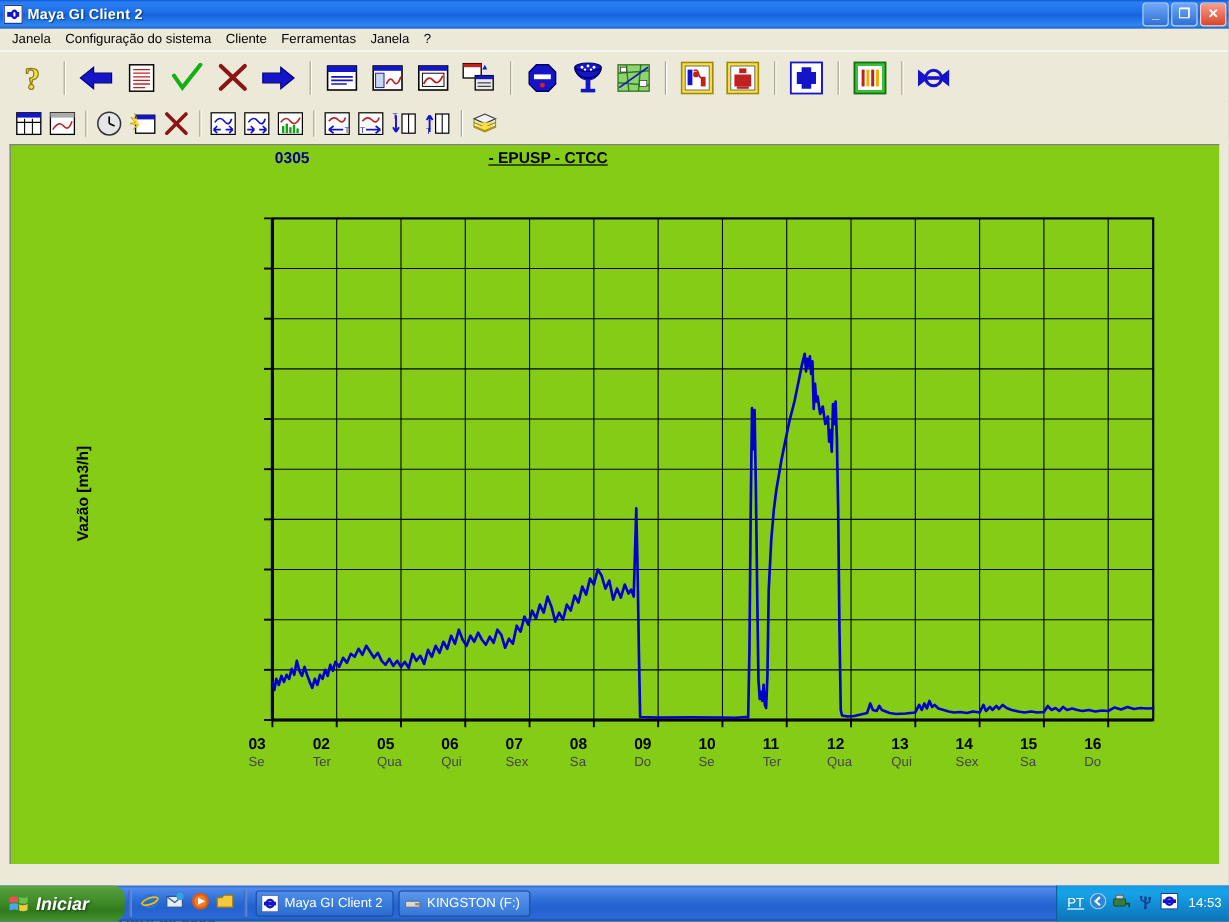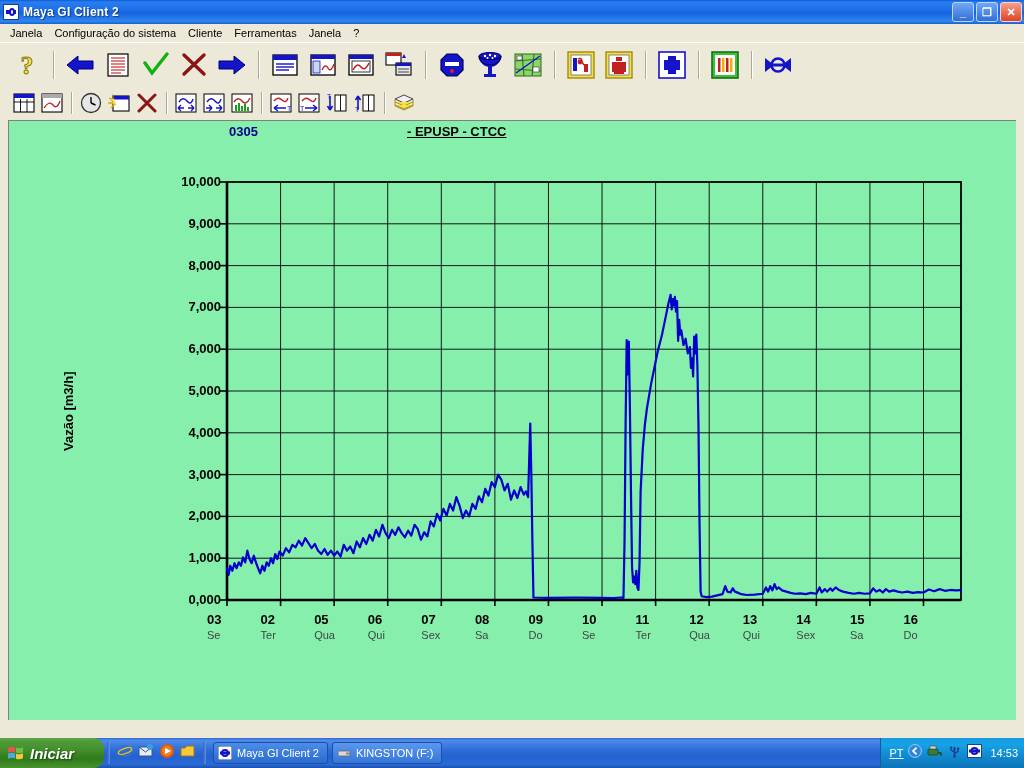--- a/index.html
+++ b/index.html
@@ -44,21 +44,21 @@
   .toolbar2{position:absolute;left:0;top:86px;width:1024px;height:34px;background:#ece9d8;
     display:flex;align-items:center;padding-left:6px;box-sizing:border-box;}
   .tsep{width:1px;height:28px;background:#aca899;margin:0 7px;box-shadow:1px 0 0 #fff;}
   .tsep.s2{height:22px;margin:0 5px;}
   .tbtn{width:34px;height:34px;display:flex;align-items:center;justify-content:center;margin:0 2px;}
   .tbtn svg{display:block;}
   .tbtn2{width:26px;height:26px;display:flex;align-items:center;justify-content:center;margin:0 1px;
     border:1px solid #ece9d8;box-sizing:border-box;}
   .tbtn2 svg{display:block;}
   .clientframe{position:absolute;left:0;top:118px;width:1024px;height:620px;background:#ece9d8;}
-  .clientinner{position:absolute;left:8px;top:2px;width:1008px;height:600px;background:#86efac;
+  .clientinner{position:absolute;left:8px;top:2px;width:1008px;height:600px;background:#84cc16;
     border-left:1px solid #808080;border-top:1px solid #808080;box-sizing:border-box;}
 
   
   .chart-head{position:absolute;left:0;top:0;width:1008px;height:22px;}
   .hdr-code{position:absolute;left:220px;top:3px;font-size:13px;font-weight:bold;color:#00008b;}
   .hdr-title{position:absolute;left:398px;top:3px;font-size:13px;font-weight:bold;color:#000;text-decoration:underline;}
 
   
   .chart-wrap{position:absolute;left:0;top:0;width:1008px;height:600px;}
   .ylabel{position:absolute;left:52px;top:330px;font-size:13px;font-weight:bold;color:#000;
@@ -409,33 +409,20 @@
       <div class="clientinner">
 
         <div class="chart-head">
           <div class="hdr-code">0305</div>
           <div class="hdr-title">- EPUSP - CTCC</div>
         </div>
 
         <div class="chart-wrap">
           <div class="ylabel">Vazão [m3/h]</div>
           <div class="monthlabel">Abril de 2006</div>
-          <div class="yticks" id="yticks">
-              <div class="ytick" style="top: 61px;">10,000</div>
-              <div class="ytick" style="top: 102.8px;">9,000</div>
-              <div class="ytick" style="top: 144.6px;">8,000</div>
-              <div class="ytick" style="top: 186.4px;">7,000</div>
-              <div class="ytick" style="top: 228.2px;">6,000</div>
-              <div class="ytick" style="top: 270px;">5,000</div>
-              <div class="ytick" style="top: 311.8px;">4,000</div>
-              <div class="ytick" style="top: 353.6px;">3,000</div>
-              <div class="ytick" style="top: 395.4px;">2,000</div>
-              <div class="ytick" style="top: 437.2px;">1,000</div>
-              <div class="ytick" style="top: 479px;">0,000</div>
-            </div>
           <svg id="plot" width="1008" height="600" style="position:absolute;left:0;top:0;">
               <line x1="218" y1="102.80000000000001" x2="952" y2="102.80000000000001" stroke="#000" stroke-width="0.9"></line>
               <line x1="218" y1="144.59999999999997" x2="952" y2="144.59999999999997" stroke="#000" stroke-width="0.9"></line>
               <line x1="218" y1="186.40000000000003" x2="952" y2="186.40000000000003" stroke="#000" stroke-width="0.9"></line>
               <line x1="218" y1="228.20000000000002" x2="952" y2="228.20000000000002" stroke="#000" stroke-width="0.9"></line>
               <line x1="218" y1="270" x2="952" y2="270" stroke="#000" stroke-width="0.9"></line>
               <line x1="218" y1="311.79999999999995" x2="952" y2="311.79999999999995" stroke="#000" stroke-width="0.9"></line>
               <line x1="218" y1="353.6" x2="952" y2="353.6" stroke="#000" stroke-width="0.9"></line>
               <line x1="218" y1="395.4" x2="952" y2="395.4" stroke="#000" stroke-width="0.9"></line>
               <line x1="218" y1="437.2" x2="952" y2="437.2" stroke="#000" stroke-width="0.9"></line>

